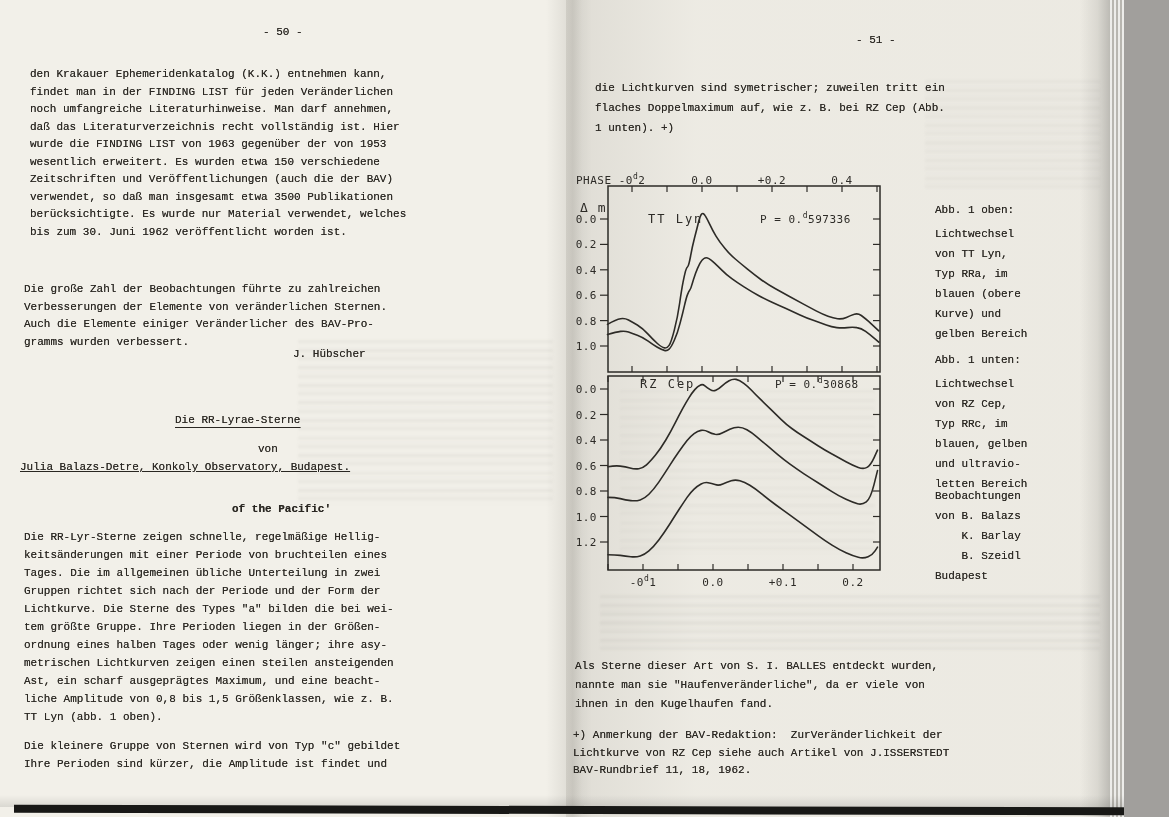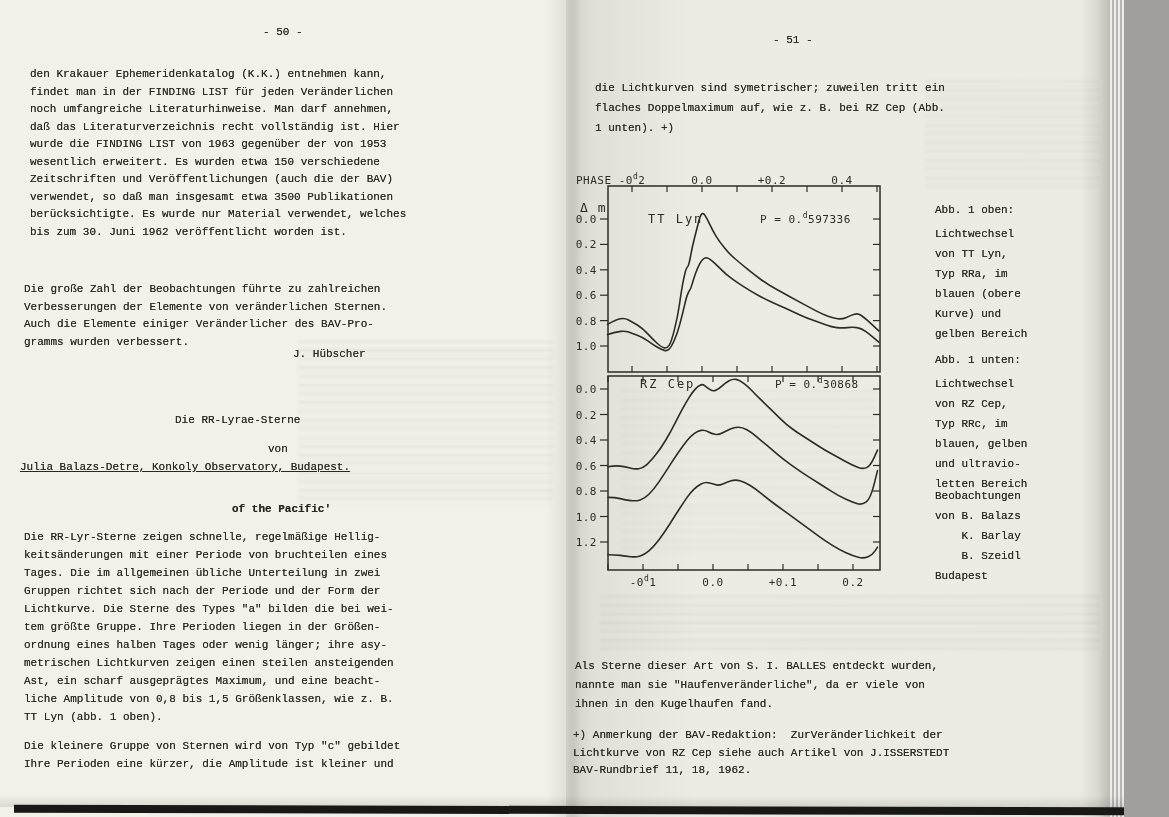--- a/index.html
+++ b/index.html
@@ -17,21 +17,21 @@
   .bottom-fade{position:absolute;left:0;top:795px;width:1124px;height:12px;
       background:linear-gradient(180deg, rgba(0,0,0,0) 0%, rgba(0,0,0,0.10) 100%);}
   .bottom-strip{position:absolute;left:14px;top:806px;width:1110px;height:8px;background:#181816;transform:rotate(0.12deg);}
   .bleed{position:absolute;pointer-events:none;filter:blur(1.1px);opacity:0.55;
       background:repeating-linear-gradient(180deg, rgba(118,115,108,0.12) 0 3px, rgba(118,115,108,0.02) 3px 9px,
                  rgba(118,115,108,0.14) 9px 12px, rgba(118,115,108,0.03) 12px 17.5px);}
   .tw{position:absolute;white-space:pre;color:var(--ink,#2a2722);font-size:11px;line-height:17.5px;
       text-shadow:0 0 0.5px rgba(42,39,34,0.75);}
   .lh20{line-height:20px;}
   .lh19{line-height:19px;}
-  .title-underline{text-underline-offset:4px;}
+  .title-underline{text-decoration:underline;text-underline-offset:4px;}
   svg text{font-family:"DejaVu Sans Mono",monospace;fill:#2d2b27;}
   .axlab{font-size:11px;letter-spacing:0.5px;}
   .starlab{font-size:12px;letter-spacing:2px;}
   .biglab{font-size:13px;letter-spacing:1px;}
 </style>
 </head>
 <body>
 
 <div class="scan">
   <div class="book"></div>
@@ -53,38 +53,38 @@
 Zeitschriften und Veröffentlichungen (auch die der BAV)
 verwendet, so daß man insgesamt etwa 3500 Publikationen
 berücksichtigte. Es wurde nur Material verwendet, welches
 bis zum 30. Juni 1962 veröffentlicht worden ist.</div>
   <div class="tw" style="left:24px;top:262px;margin-top:19px;">Die große Zahl der Beobachtungen führte zu zahlreichen
 Verbesserungen der Elemente von veränderlichen Sternen.
 Auch die Elemente einiger Veränderlicher des BAV-Pro-
 gramms wurden verbessert.</div>
   <div class="tw" style="left:293px;top:346px;">J. Hübscher</div>
   <div class="tw title-underline" style="left:175px;top:412px;">Die RR-Lyrae-Sterne</div>
-  <div class="tw" style="left:258px;top:441px;margin-left:10px;">von</div>
+  <div class="tw" style="left:258px;top:441px;">von</div>
   <div class="tw" style="left:20px;top:459px;text-decoration:underline;">Julia Balazs-Detre, Konkoly Observatory, Budapest.</div>
   <div class="tw" style="left:232px;top:501px;font-weight:bold;">of the Pacific'</div>
   <div class="tw" style="left:24px;top:528px;line-height:18px;">Die RR-Lyr-Sterne zeigen schnelle, regelmäßige Hellig-
 keitsänderungen mit einer Periode von bruchteilen eines
 Tages. Die im allgemeinen übliche Unterteilung in zwei
 Gruppen richtet sich nach der Periode und der Form der
 Lichtkurve. Die Sterne des Types "a" bilden die bei wei-
 tem größte Gruppe. Ihre Perioden liegen in der Größen-
 ordnung eines halben Tages oder wenig länger; ihre asy-
 metrischen Lichtkurven zeigen einen steilen ansteigenden
 Ast, ein scharf ausgeprägtes Maximum, und eine beacht-
 liche Amplitude von 0,8 bis 1,5 Größenklassen, wie z. B.
 TT Lyn (abb. 1 oben).</div>
   <div class="tw" style="left:24px;top:738px;">Die kleinere Gruppe von Sternen wird von Typ "c" gebildet
-Ihre Perioden eine kürzer, die Amplitude ist kleiner und</div>
-
-  <div class="tw" style="left:773px;top:32px;">- 51 -</div>
+Ihre Perioden sind kürzer, die Amplitude ist findet und</div>
+
+  <div class="tw" style="left:856px;top:32px;">- 51 -</div>
   <div class="tw lh20" style="left:578px;top:78px;margin-left:17px;">die Lichtkurven sind symetrischer; zuweilen tritt ein
 flaches Doppelmaximum auf, wie z. B. bei RZ Cep (Abb.
 1 unten). +)</div>
 
   <svg id="lightcurve-svg" style="position:absolute;left:572px;top:168px;" width="340" height="436" viewBox="0 0 340 436">
       <rect x="36" y="18" width="272" height="186" fill="none" stroke="#2d2b27" stroke-width="1.5"></rect>
       <line x1="60" y1="18" x2="60" y2="24" stroke="#2d2b27" stroke-width="1.2"></line>
       <line x1="60" y1="198" x2="60" y2="204" stroke="#2d2b27" stroke-width="1.2"></line>
       <line x1="95" y1="18" x2="95" y2="24" stroke="#2d2b27" stroke-width="1.2"></line>
       <line x1="95" y1="198" x2="95" y2="204" stroke="#2d2b27" stroke-width="1.2"></line>

